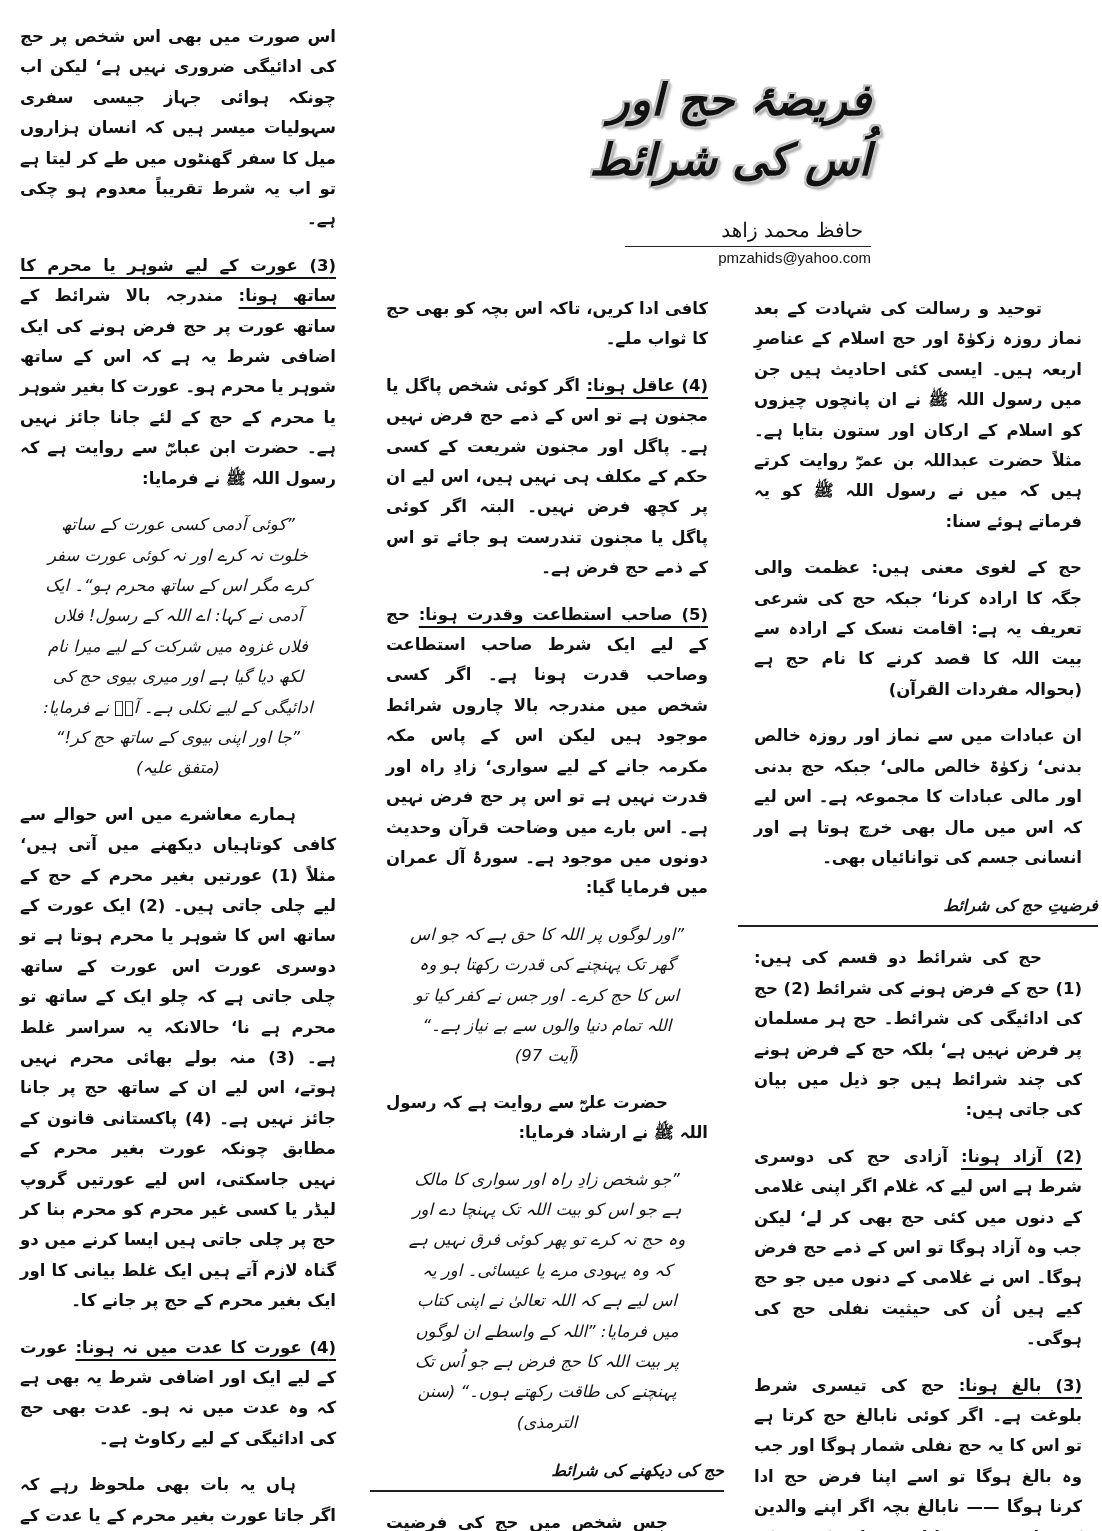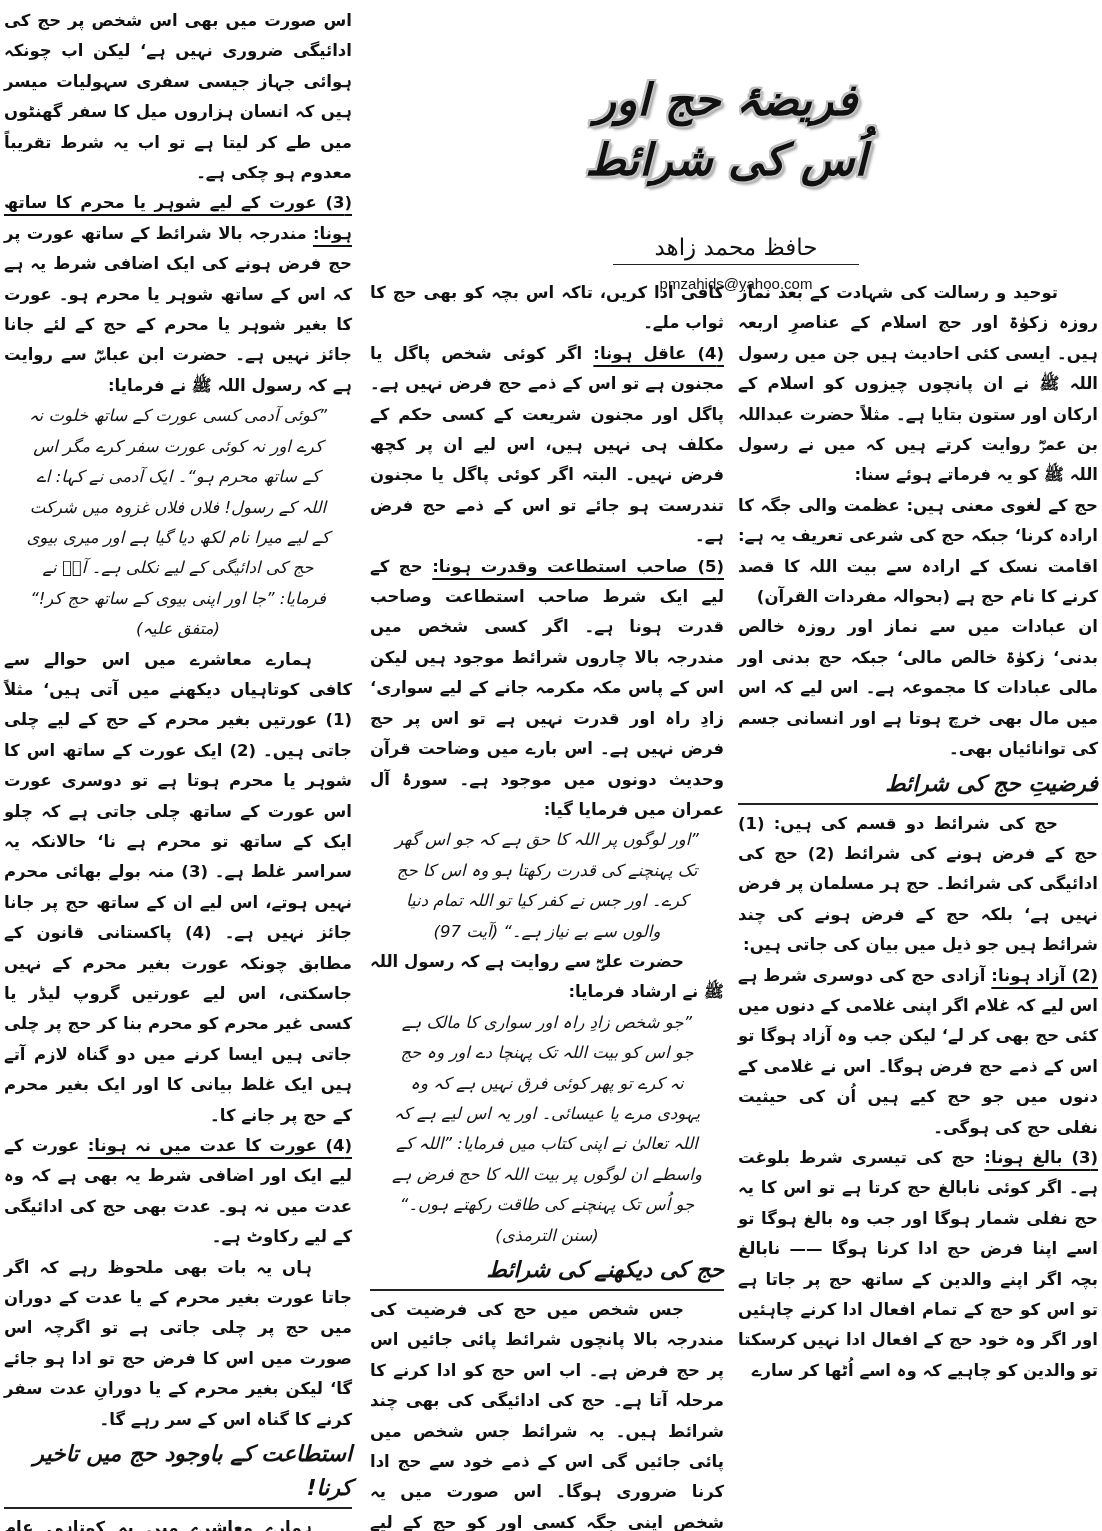--- a/index.html
+++ b/index.html
@@ -9,45 +9,45 @@
     }
     .page { position: absolute; inset: 0; }
     .col {
       position: absolute; top: 0; direction: rtl; text-align: justify;
       font-family: "DejaVu Sans", sans-serif; font-weight: bold;
       font-size: 16.5px; line-height: 30.4px; color: #111;
     }
     .col-left { left: 4px; width: 348px; top: 6px; }
     .col-mid { left: 370px; width: 354px; top: 278px; }
     .col-right { left: 738px; width: 360px; top: 278px; }
-    .col p { margin: 0; }
+    .col p { margin: 16px; }
     .col p.indent { text-indent: 40px; }
     .col p.quote { text-align: center; padding: 0 22px; font-weight: normal; font-style: italic; }
     .col .sub { text-decoration: underline; text-underline-offset: 6px; text-decoration-thickness: 1.5px; }
     .col h3 {
-      margin: 2px 0 4px 0; font-size: 22px; line-height: 34px; font-weight: bold;
+      margin: 2px 0 4px 0; font-size: 16px; line-height: 34px; font-weight: bold;
       font-style: italic; text-align: right; border-bottom: 2px solid #222;
       display: block; padding-bottom: 2px;
     }
     .title-block {
-      position: absolute; left: 556px; top: 70px; width: 340px; text-align: center;
+      position: absolute; left: 531px; top: 70px; width: 340px; text-align: right;
     }
     .title {
       font-family: "DejaVu Sans", sans-serif; font-size: 44px; font-weight: bold;
       font-style: italic; color: #111; direction: rtl; letter-spacing: 0px;
       text-shadow: 0 0 2px #fff, 2px 2px 0 #bbb, -2px -2px 0 #bbb, 2px -2px 0 #bbb, -2px 2px 0 #bbb, 3px 3px 3px #999;
       line-height: 60px;
     }
     .author {
-      margin-top: 44px; font-size: 23px; direction: rtl; font-weight: normal;
+      margin-top: 28px; font-size: 20px; direction: rtl; font-weight: normal;
       font-family: "DejaVu Serif", serif; display: inline-block;
       border-bottom: 1.5px solid #222; padding: 0 8px 4px; width: 230px; margin-left: 20px;
     }
     .email {
-      font-family: "Liberation Sans", sans-serif; font-size: 15px; margin-top: 10px; margin-left: 20px; color: #111;
+      font-family: "Liberation Sans", sans-serif; font-size: 15px; margin-top: 2px; margin-left: 20px; color: #111;
     }
   </style>
 </head>
 <body>
 
 <div class="page">
 
   <div class="title-block">
     <div class="title">فریضۂ حج اور اُس کی شرائط</div>
     <div class="author">حافظ محمد زاھد</div>

